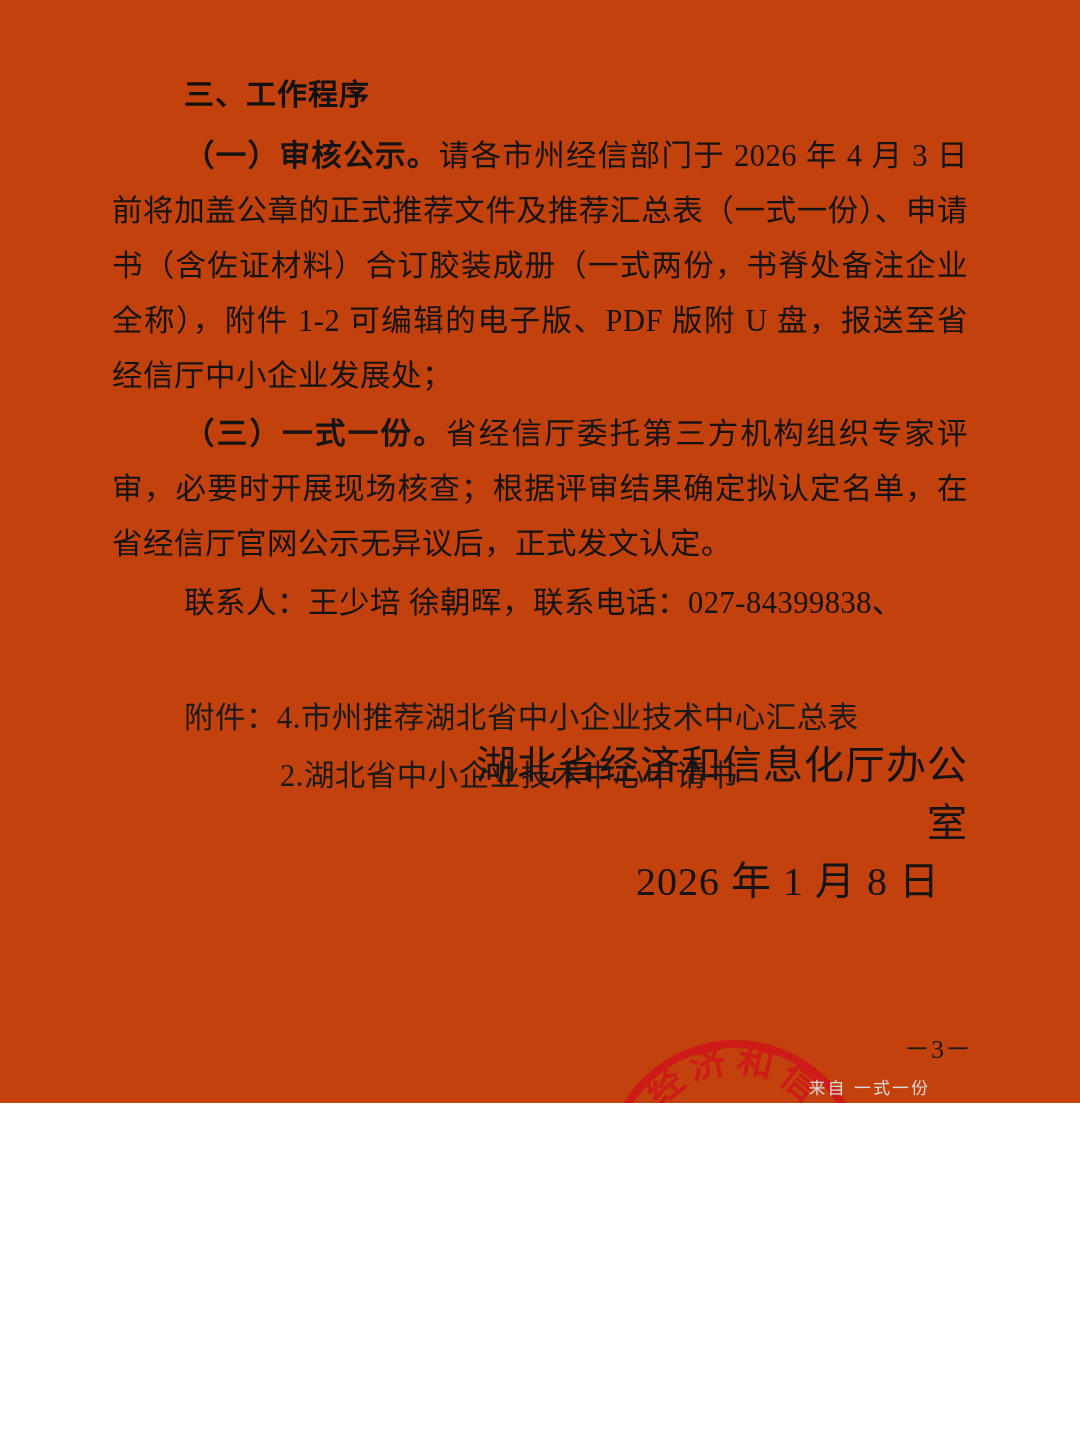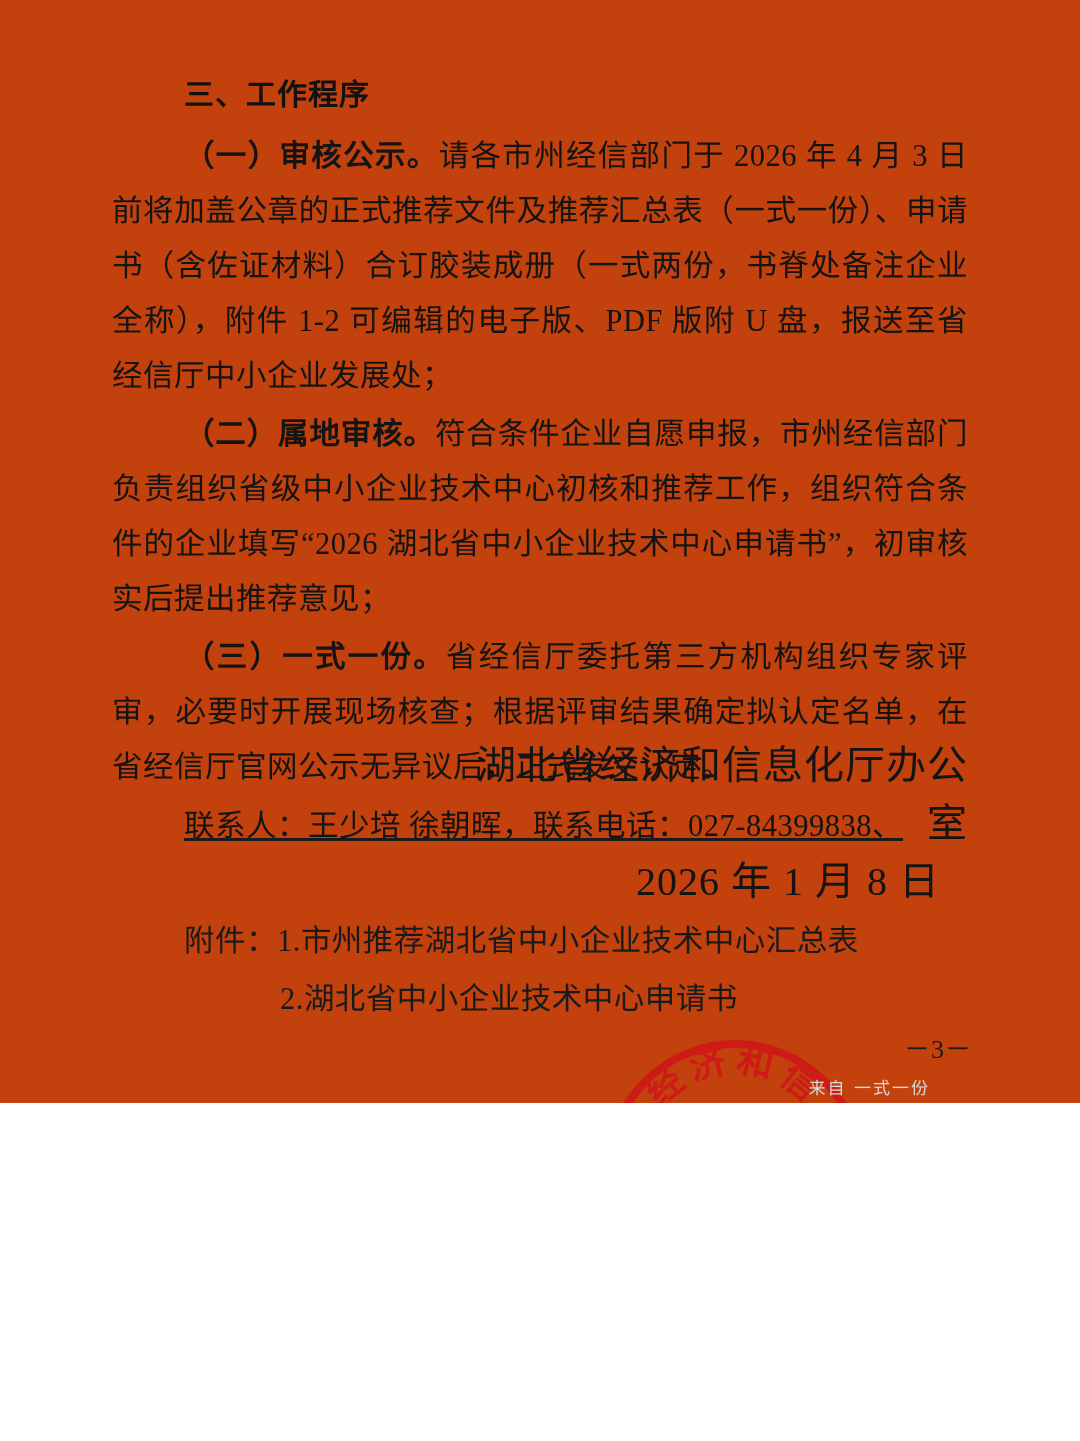--- a/index.html
+++ b/index.html
@@ -43,21 +43,20 @@
   .para.indent {
     text-indent: 72px;
   }
   .lead {
     font-family: "DejaVu Sans", "Liberation Sans", sans-serif;
     font-weight: 700;
     letter-spacing: 0.5px;
   }
   .contact-block {
     margin-top: 4px;
-    text-decoration: underline;
   }
   .attach-block {
     margin-top: 58px;
     padding-left: 72px;
     font-size: 30.5px;
     line-height: 58px;
     letter-spacing: 0.5px;
   }
   .attach-line-2 {
     padding-left: 96px;
@@ -111,30 +110,29 @@
 <body>
 
 <div class="page">
 
   <div class="doc-body">
 
     <h2 class="section-heading">三、工作程序</h2>
 
     <p class="para indent"><span class="lead">（一）审核公示。</span><span>请各市州经信部门于 2026 年 4 月 3 日前将加盖公章的正式推荐文件及推荐汇总表（一式一份）、申请书（含佐证材料）合订胶装成册（一式两份，书脊处备注企业全称），附件 1-2 可编辑的电子版、PDF 版附 U 盘，报送至省经信厅中小企业发展处；</span></p>
 
-    <p class="para indent"><span class="lead">（二）属地审核。</span><span>符合条件企业自愿申报，市州经信部门负责组织省级中小企业技术中心初核和推荐工作，组织符合条件的企业填写“2026 湖北省中小企业技术中心申请书”，初审核实后提出推荐意见；</span></p>
 
     <p class="para indent"><span class="lead">（三）一式一份。</span><span>省经信厅委托第三方机构组织专家评审，必要时开展现场核查；根据评审结果确定拟认定名单，在省经信厅官网公示无异议后，正式发文认定。</span></p>
 
     <div class="contact-block">
       <p class="para indent">联系人：王少培 徐朝晖，联系电话：027-84399838、</p>
     </div>
 
     <div class="attach-block">
-      <div><span>附件：</span><span>1.市州推荐湖北省中小企业技术中心汇总表</span></div>
+      <div><span>附件：</span><span>4.市州推荐湖北省中小企业技术中心汇总表</span></div>
       <div class="attach-line-2">2.湖北省中小企业技术中心申请书</div>
     </div>
 
   </div>
 
   <div class="signature">
     <div>湖北省经济和信息化厅办公室</div>
     <div class="sign-date">2026 年 1 月 8 日</div>
   </div>
 

